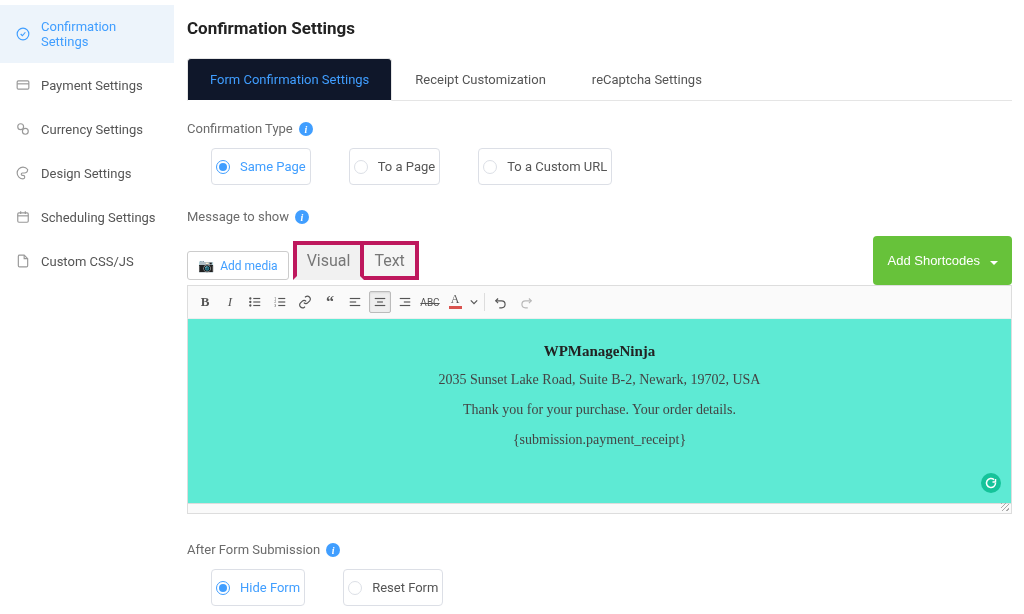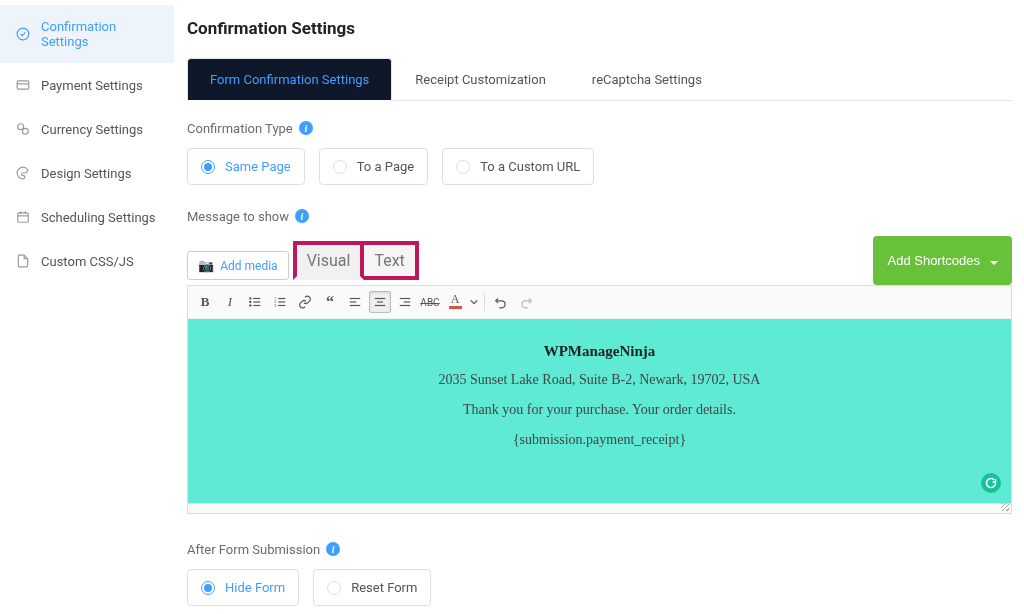--- a/index.html
+++ b/index.html
@@ -9,24 +9,24 @@
 .sidebar-item { display: flex; align-items: center; padding: 14px 15px; cursor: pointer; color: #555; font-size: 13px; }
 .sidebar-item.active { background: #edf4fb; color: #409eff; }
 .sidebar-item .icon { width: 16px; height: 16px; margin-right: 10px; display: flex; align-items: center; justify-content: center; flex-shrink: 0; }
 .sidebar-item .icon svg { width: 14px; height: 14px; }
 .main { flex: 1; padding: 15px 12px; background: #fff; overflow-y: auto; }
 .page-header { padding: 3px 0 20px 0; }
 .page-title { font-size: 17px; font-weight: 700; color: #222; }
 .tabs { display: flex; border-bottom: 1px solid #e5e5e5; margin-bottom: 20px; }
 .tab { padding: 13px 22px; cursor: pointer; font-size: 13px; border: 1px solid transparent; border-bottom: none; margin-bottom: -1px; color: #555; }
 .tab.active { color: #409eff; border-color: #e5e5e5; border-bottom: 1px solid #fff; border-radius: 4px 4px 0 0; background: #0f172a; }
-.form-label { display: flex; align-items: flex-start; color: #6b6b6b; font-size: 13px; margin-bottom: 12px; }
+.form-label { display: flex; align-items: flex-end; color: #6b6b6b; font-size: 13px; margin-bottom: 12px; }
 .info-icon { width: 14px; height: 14px; border-radius: 50%; background: #409eff; color: #fff; display: inline-flex; align-items: center; justify-content: center; font-size: 10px; font-style: italic; font-weight: 700; margin-left: 6px; font-family: Georgia, serif; }
 .radio-group { display: flex; gap: 14px; margin-bottom: 24px; }
-.radio-option { border: 1px solid #dcdfe6; border-radius: 4px; padding: 10px 13px; display: flex; align-items: center; cursor: pointer; background: #fff; font-size: 13px; color: #555; }
+.radio-option { border: 1px solid #dcdfe6; border-radius: 4px; padding: 10px 4px; display: flex; align-items: center; cursor: pointer; background: #fff; font-size: 13px; color: #555; margin-left: 24px; }
 .radio-option.selected { color: #409eff; }
 .radio-dot { width: 14px; height: 14px; border-radius: 50%; border: 1px solid #dcdfe6; margin-right: 10px; display: flex; align-items: center; justify-content: center; }
 .radio-option.selected .radio-dot { border-color: #409eff; }
 .radio-option.selected .radio-dot::after { content: ""; width: 8px; height: 8px; border-radius: 50%; background: #409eff; }
 .editor-toolbar-row { display: flex; justify-content: space-between; align-items: center; margin-bottom: 0; }
 .editor-media-tabs { display: flex; align-items: flex-end; }
 .add-media-btn { border: 1px solid #ccc; border-radius: 3px; padding: 6px 10px; display: flex; align-items: center; gap: 6px; cursor: pointer; font-size: 12px; color: #409eff; background: #fff; margin-right: 4px; }
 .add-media-btn .media-icon { font-size: 13px; }
 .editor-tabs { display: flex; }
 .etab { border: 4px solid #be185d; padding: 6px 10px; font-size: 16px; cursor: pointer; background: #f5f5f5; color: #777; }

